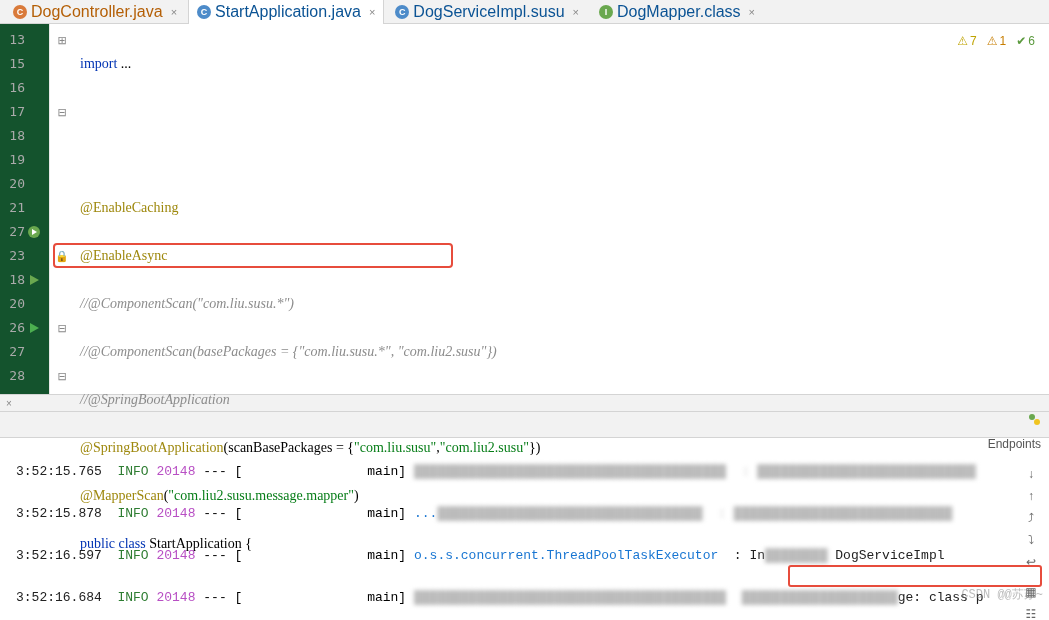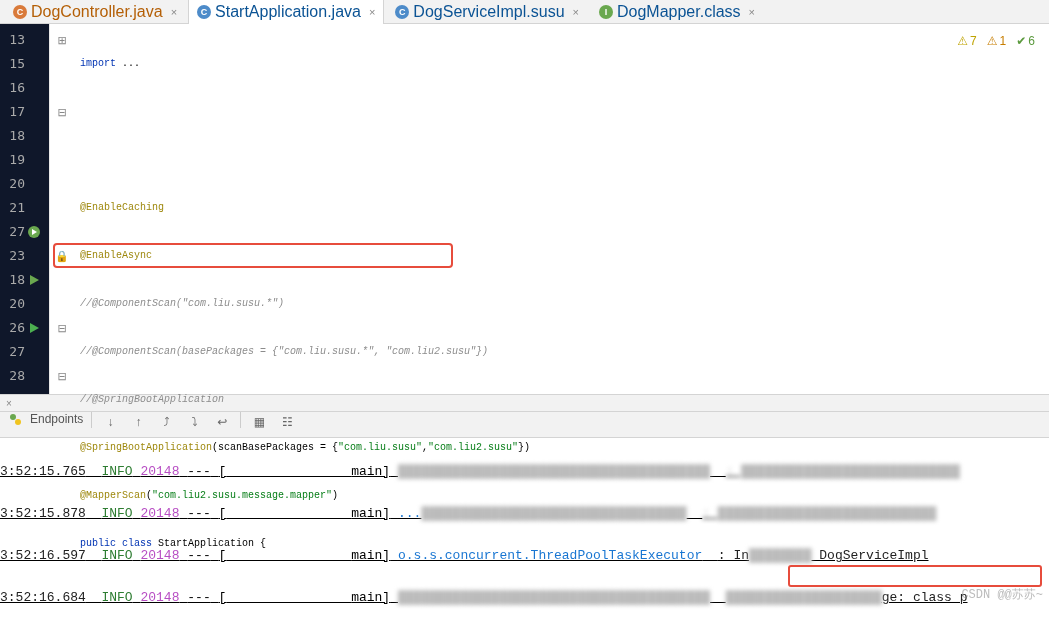--- a/index.html
+++ b/index.html
@@ -57,21 +57,21 @@
 
     .editor-area {
       flex: 0 0 auto;
       display: flex;
       background: #fff;
       position: relative;
       height: 370px;
     }
     .gutter {
       width: 50px;
-      background: #0f172a;
+      background: #14532d;
       border-right: 1px solid #e8e8e8;
       text-align: right;
       padding-right: 6px;
       padding-top: 4px;
       color: #aaa;
       font-family: "Consolas", monospace;
       font-size: 13px;
     }
     .gutter-inner {
       display: flex;
@@ -92,22 +92,22 @@
       width: 24px;
       background: #fff;
       padding-top: 4px;
     }
     .fold-line { height: 24px; display:flex; align-items:center; justify-content:center; }
     .fold-sym { color: #888; font-size: 11px; }
 
     .code {
       flex: 1;
       padding: 4px 0 0 6px;
-      font-family: Liberation Mono, monospace;
-      font-size: 10px;
+      font-family: Liberation Serif, serif;
+      font-size: 14px;
       line-height: 24px;
       position: relative;
       white-space: pre;
     }
     .kw { color: #0033b3; }
     .ann { color: #9e880d; }
     .str { color: #067d17; }
     .cmt { color: #8c8c8c; font-style: italic; }
     .highlight-box {
       position: absolute;
@@ -137,46 +137,46 @@
       color: #888;
       font-size: 10px;
       line-height: 18px;
     }
 
     .toolbar {
       height: 26px;
       background: #f2f2f2;
       border-bottom: 1px solid #d4d4d4;
       display: flex;
-      align-items: flex-start;
+      align-items: flex-end;
       padding: 0 8px;
       gap: 8px;
+      flex-direction: column;
     }
     .tb-btn {
       width: 20px;
       height: 20px;
       display: flex;
       align-items: center;
       justify-content: center;
       color: #666;
       cursor: pointer;
     }
     .tb-sep { width:1px; height:16px; background:#ccc; }
     .endpoints-label { color: #555; font-size: 12px; }
 
     .console {
       flex: 1;
       font-family: "Consolas", "Courier New", monospace;
       font-size: 13px;
       line-height: 21px;
-      padding: 2px 0;
+      padding: 2px 16px;
       overflow: hidden;
       position: relative;
       white-space: pre;
-      text-decoration: underline;
     }
     .log-time { color: #222; }
     .log-level { color: #2e7d32; }
     .log-pid { color: #b84fc4; }
     .log-logger { color: #1976d2; }
     .log-msg { color: #222; }
     .blur { filter: blur(2px); color: #bbb; }
     .console-highlight {
       position: absolute;
       border: 2px solid #e74c3c;

